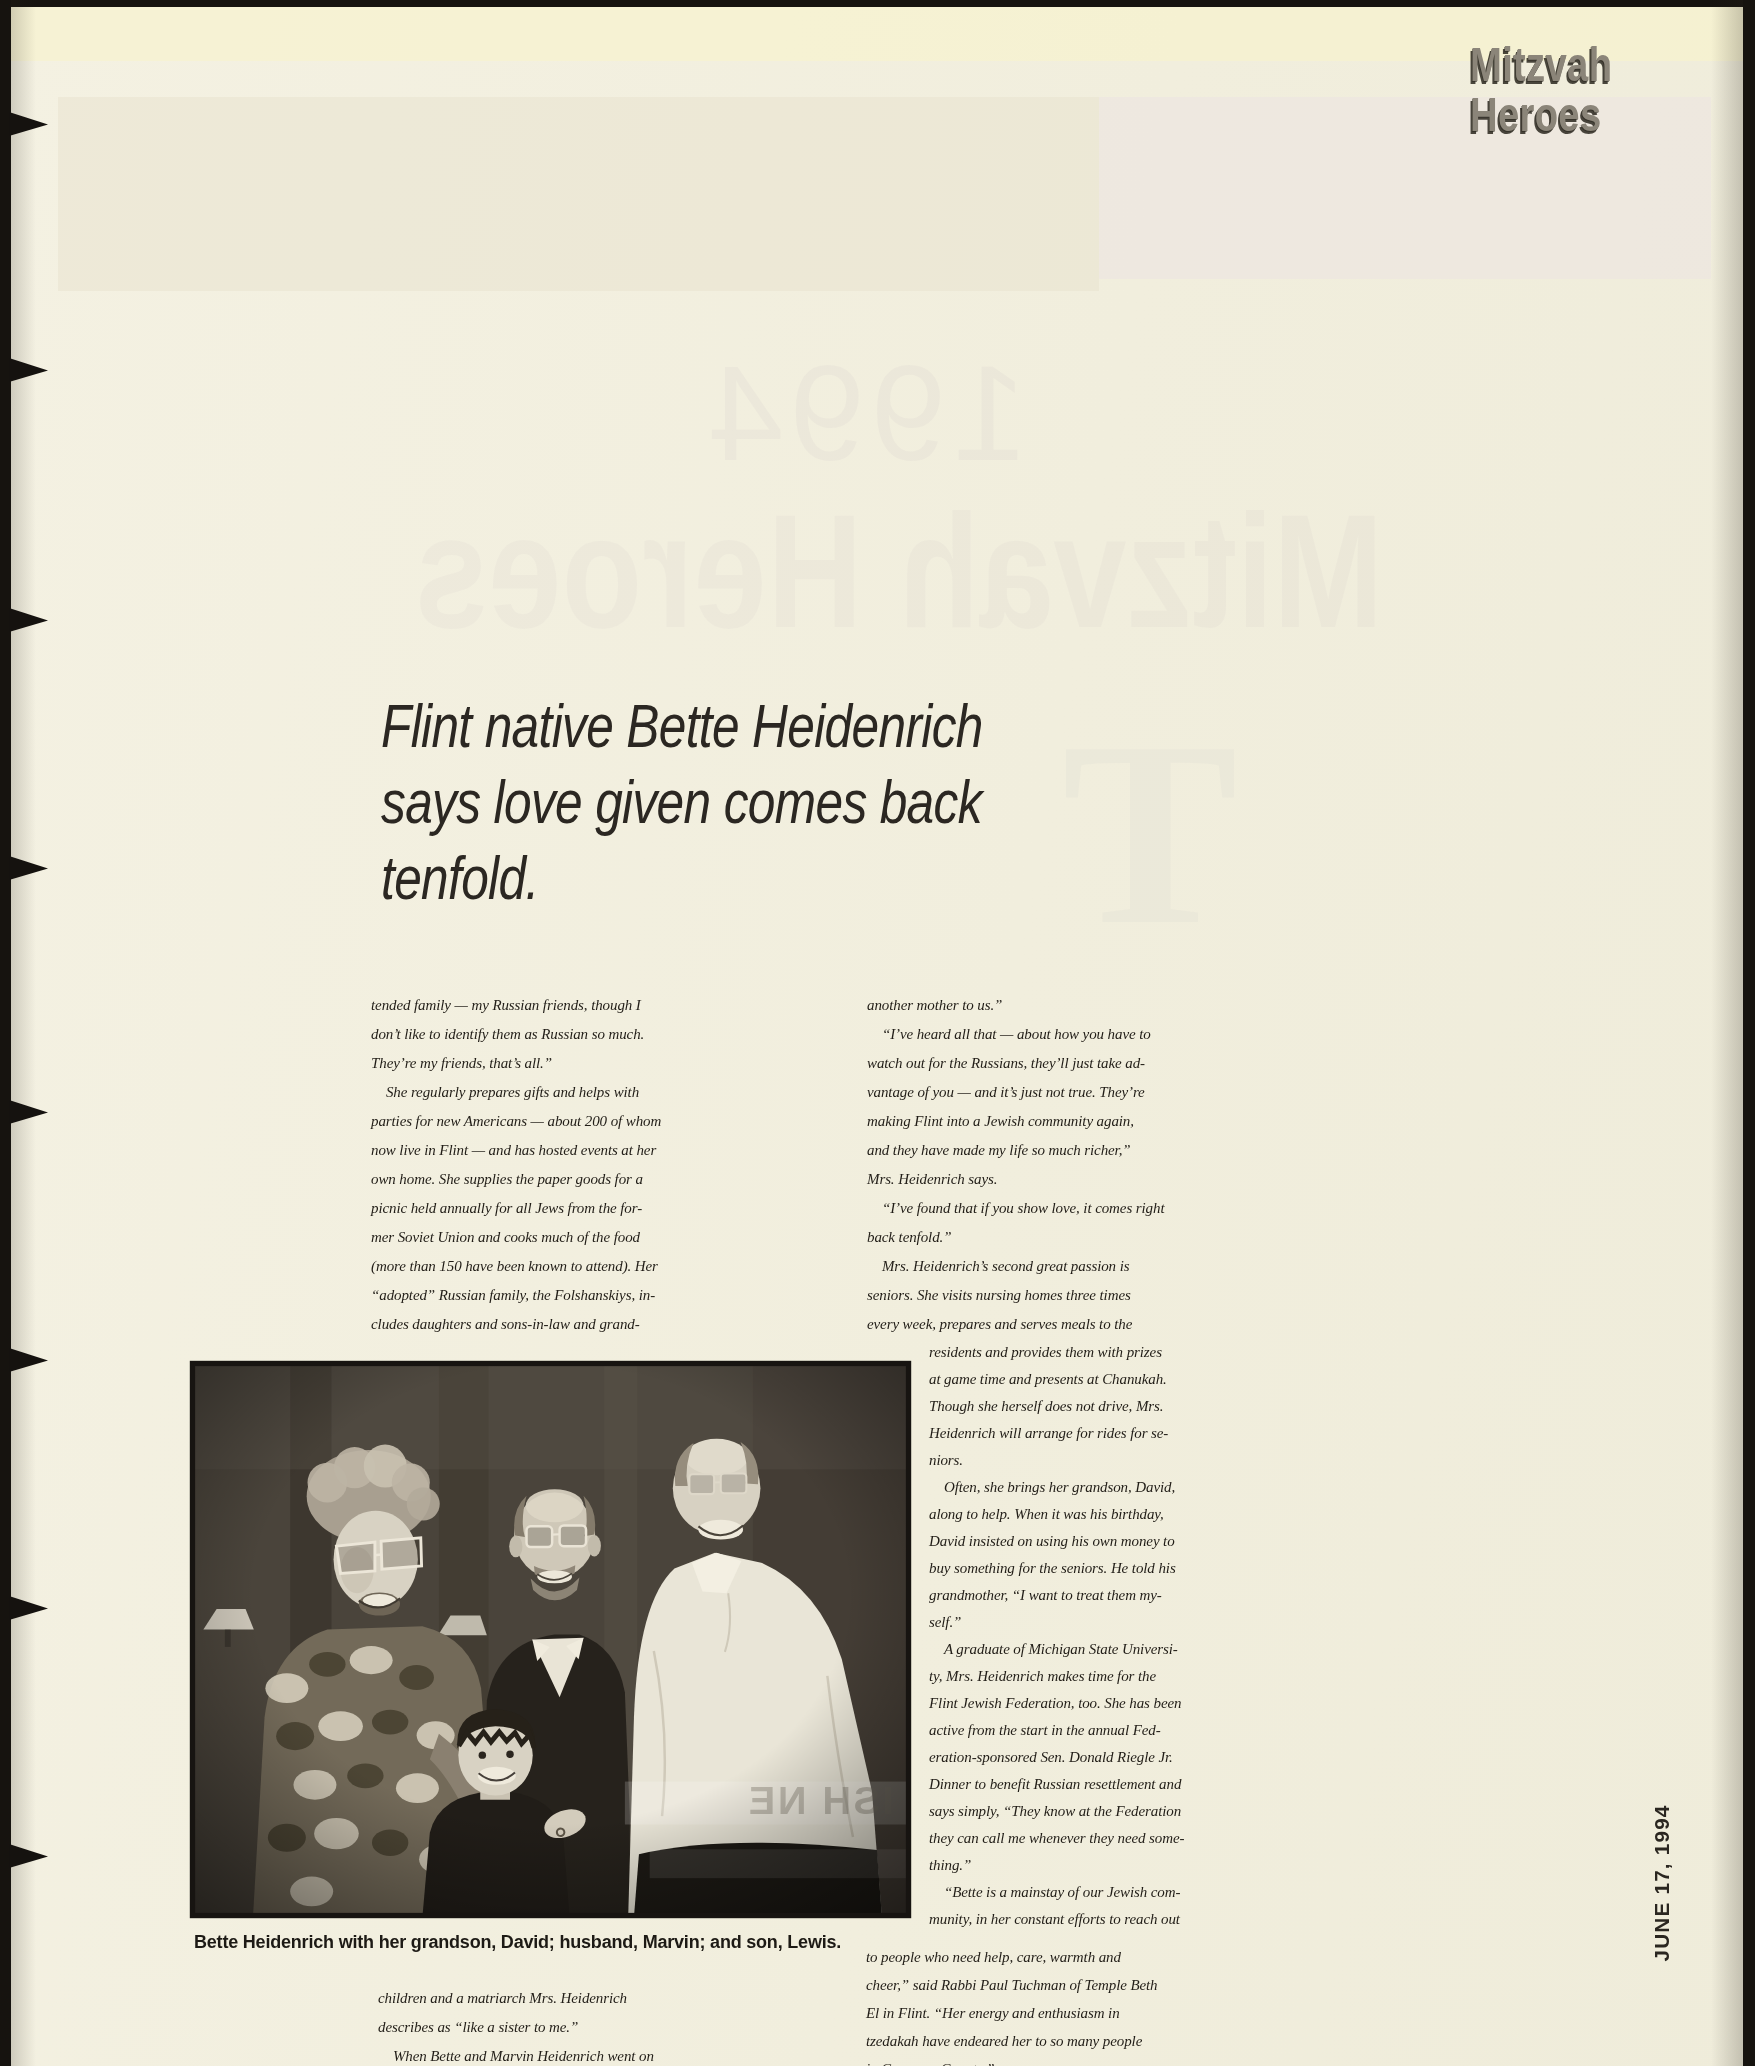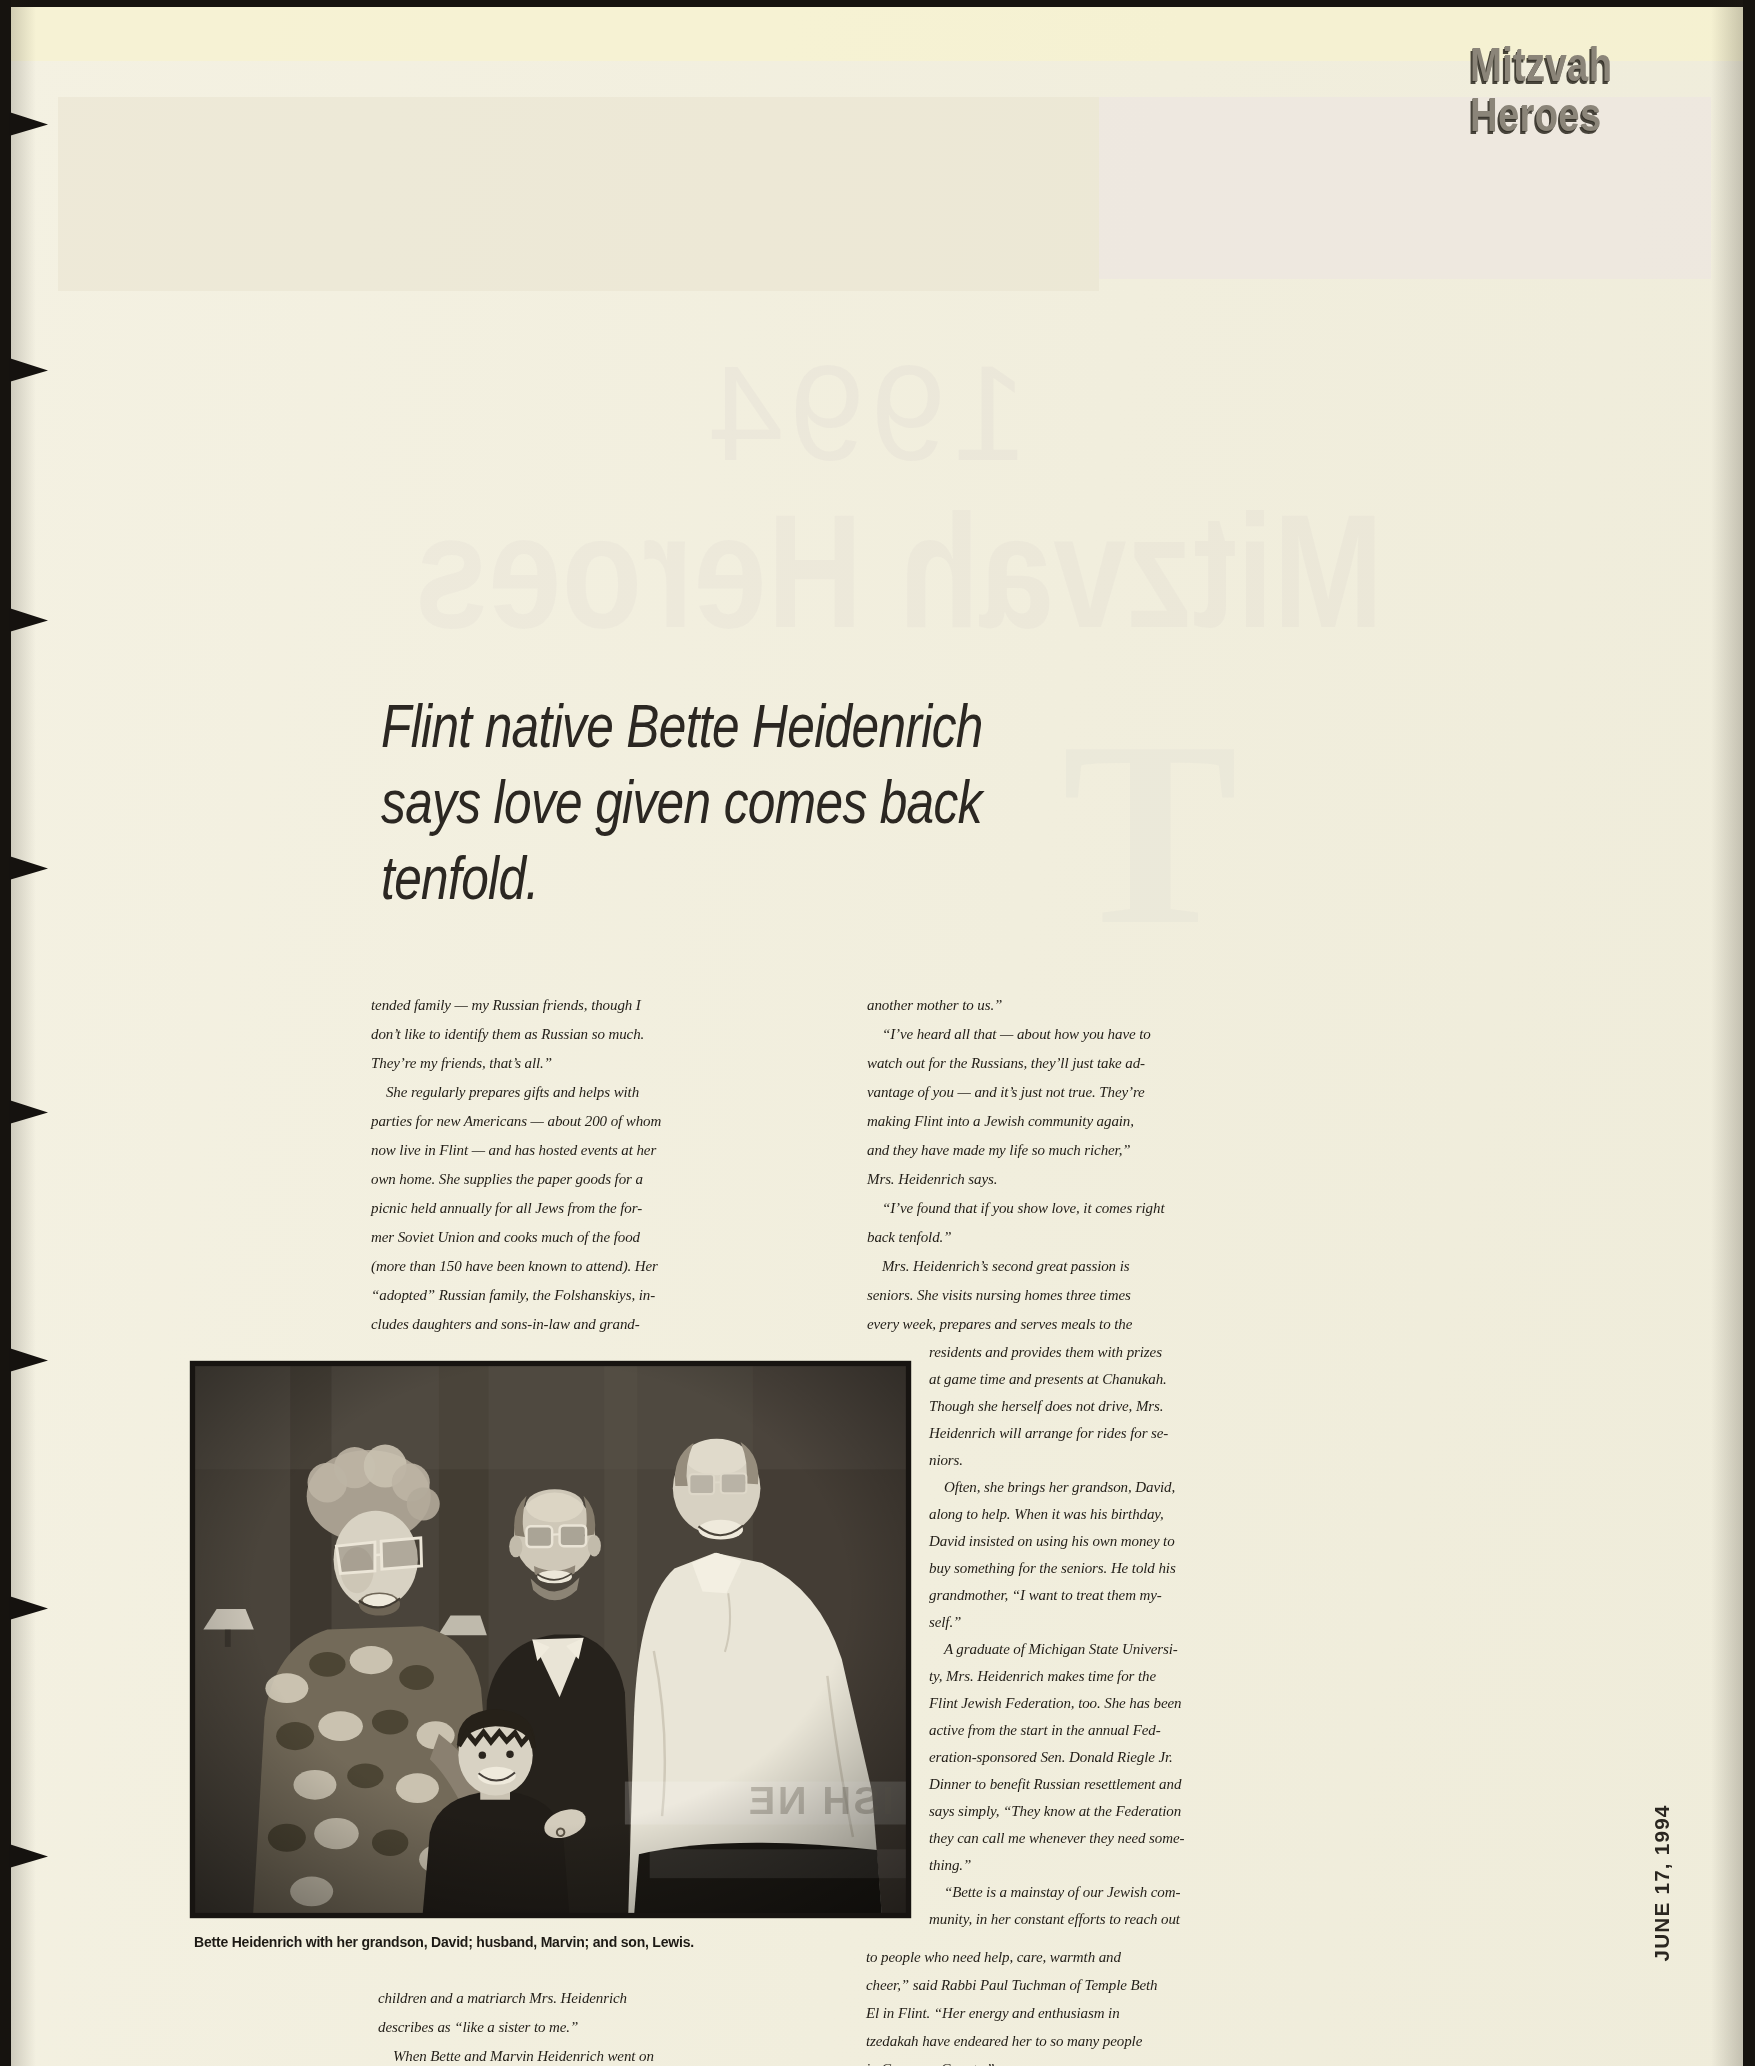--- a/index.html
+++ b/index.html
@@ -56,21 +56,21 @@
   .col-right-top{left:867px;top:991px;}
   .col-right-mid{left:929px;top:1339px;line-height:27px;}
   .col-left-bottom{left:378px;top:1984px;}
   .col-right-bottom{left:866px;top:1943px;line-height:28px;}
   
   .photo{position:absolute;left:191px;top:1362px;width:719px;height:555px;
     background:#46403a;box-shadow:0 0 0 1.2px #171411;}
   .photo svg{display:block;width:100%;height:100%;}
   .caption{position:absolute;left:194px;top:1932px;width:661px;
     font-family:"Liberation Sans","DejaVu Sans",sans-serif;
-    font-weight:700;font-size:14px;line-height:21.5px;letter-spacing:-0.2px;
+    font-weight:700;font-size:18px;line-height:21.5px;letter-spacing:-0.2px;
     color:#1d1a15;white-space:pre;}
   
   .date-vertical{position:absolute;left:1672px;top:1940px;height:21.5px;
     font-family:"Liberation Sans","DejaVu Sans",sans-serif;
     font-weight:700;font-size:20.7px;line-height:21.5px;letter-spacing:1.2px;color:#2a2620;
     white-space:nowrap;transform:rotate(-90deg);transform-origin:left bottom;}
 </style>
 </head>
 <body>
 

